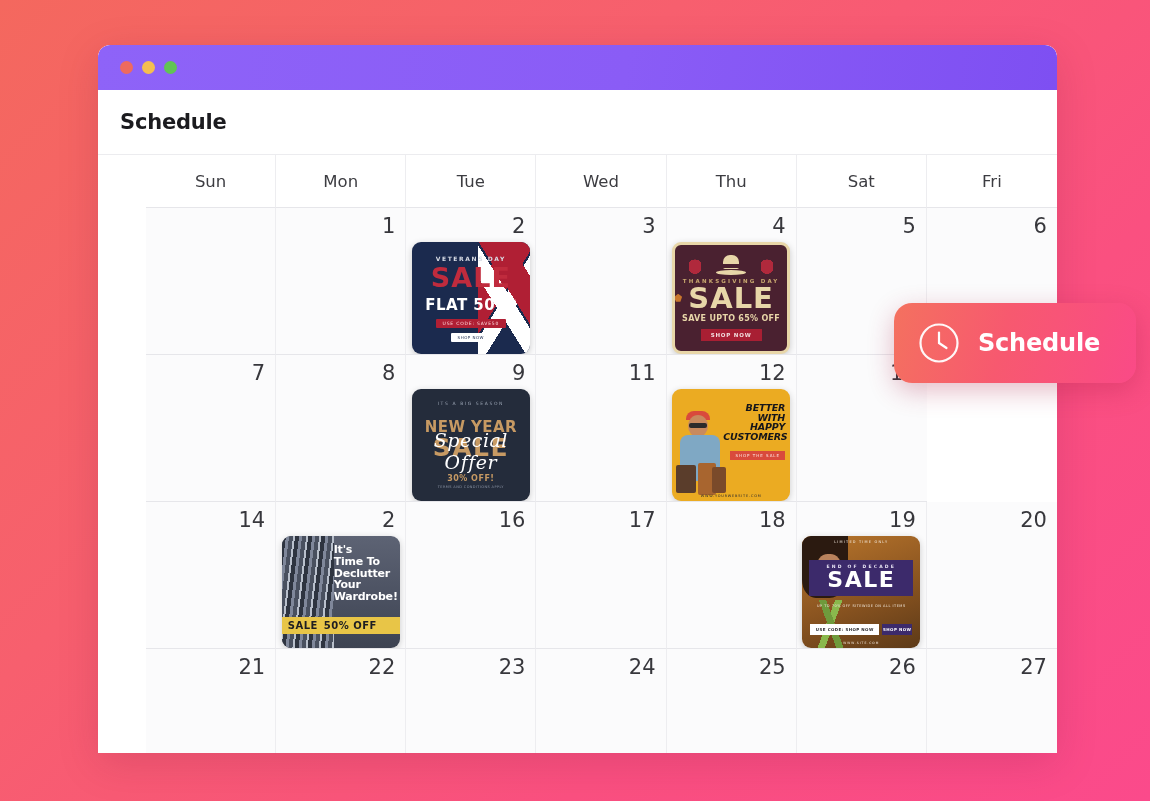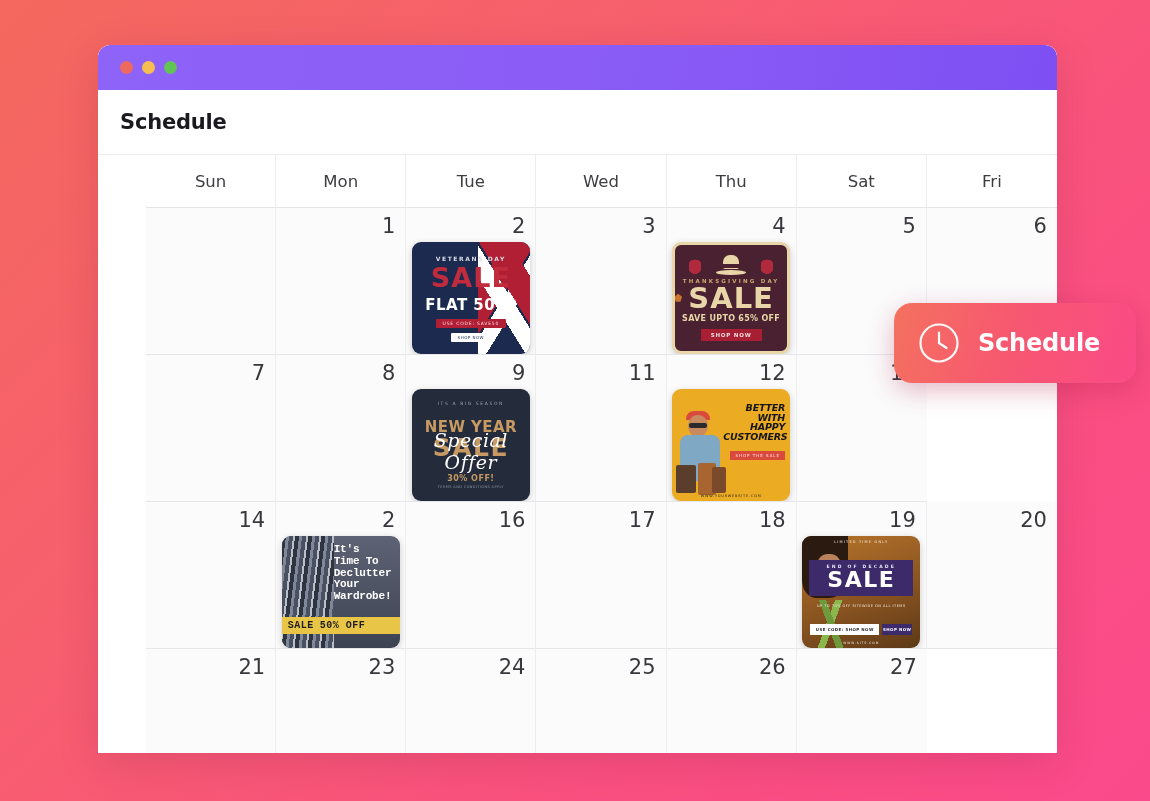--- a/index.html
+++ b/index.html
@@ -194,21 +194,21 @@
   .t-happy .body { position:absolute; left:6px; top:32px; width:40px; height:46px; background:#7fa8c4; border-radius:8px 8px 4px 4px; }
   .t-happy .bag1 { position:absolute; left:2px; top:62px; width:20px; height:28px; background:#5a3d2b; border-radius:2px; }
   .t-happy .bag2 { position:absolute; left:24px; top:60px; width:18px; height:32px; background:#a8652f; border-radius:2px; }
   .t-happy .bag3 { position:absolute; left:38px; top:64px; width:14px; height:26px; background:#7a4a2a; border-radius:2px; }
   .t-happy .txt { position: absolute; right: 5px; top: 14px; width: 62px; text-align: right; }
   .t-happy .hl { font-size: 9.5px; font-weight: 800; font-style: italic; color: #15151a; line-height: 1.02; letter-spacing: -0.2px; }
   .t-happy .tag { display:inline-block; margin-top:3px; background:#d94a3c; color:#ffe9e5; font-size:4px; letter-spacing:1px; padding:2px 5px; }
   .t-happy .foot { position:absolute; left:0; right:0; bottom:3px; text-align:center; font-size:3.5px; color:#2a2a2e; letter-spacing:0.8px; }
 
   
-  .t-declutter { background: linear-gradient(180deg,#5d6374 0%, #3d4352 100%); font-family: Liberation Mono, monospace; }
+  .t-declutter { background: linear-gradient(180deg,#5d6374 0%, #3d4352 100%); }
   .t-declutter .rack { position:absolute; left:0; top:0; bottom:0; width:52px;
     background:
       repeating-linear-gradient(97deg, #2e3440 0 4px, #7f879a 4px 7px, #49505f 7px 11px, #b9c0cc 11px 13px);
   }
   .t-declutter .txt { position:absolute; left:52px; right:4px; top:8px; text-align:left; }
   .t-declutter .ln { font-size: 11px; font-weight: 800; color: #ffffff; line-height: 1.07; letter-spacing: -0.2px; }
   .t-declutter .band { position:absolute; left:0; right:0; bottom:14px; height:17px; background:#e8c547; display:flex; align-items:center; gap:6px; padding-left:6px; }
   .t-declutter .band .s1 { font-size:10px; font-weight:800; color:#1d1d22; letter-spacing:0.5px; }
   .t-declutter .band .s2 { font-size:10px; font-weight:800; color:#1d1d22; letter-spacing:0.5px; }
 
@@ -430,20 +430,23 @@
       <div class="day-cell">
         <span class="day-num">20</span>
       </div>
     </div>
 
     <div class="cal-row week-row">
       <div class="day-cell">
         <span class="day-num">21</span>
       </div>
       <div class="day-cell">
+        <span class="day-num">22</span>
+      </div>
+      <div class="day-cell">
         <span class="day-num">23</span>
       </div>
       <div class="day-cell">
         <span class="day-num">24</span>
       </div>
       <div class="day-cell">
         <span class="day-num">25</span>
       </div>
       <div class="day-cell">
         <span class="day-num">26</span>

